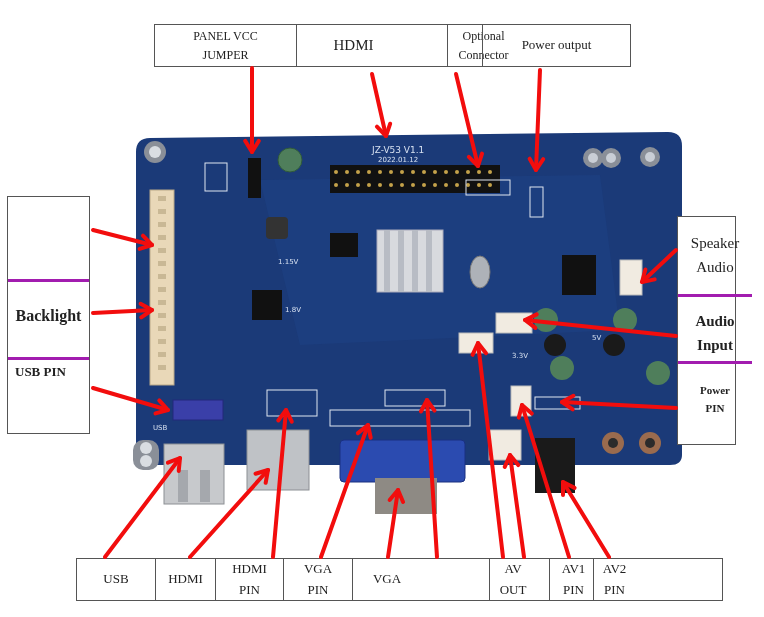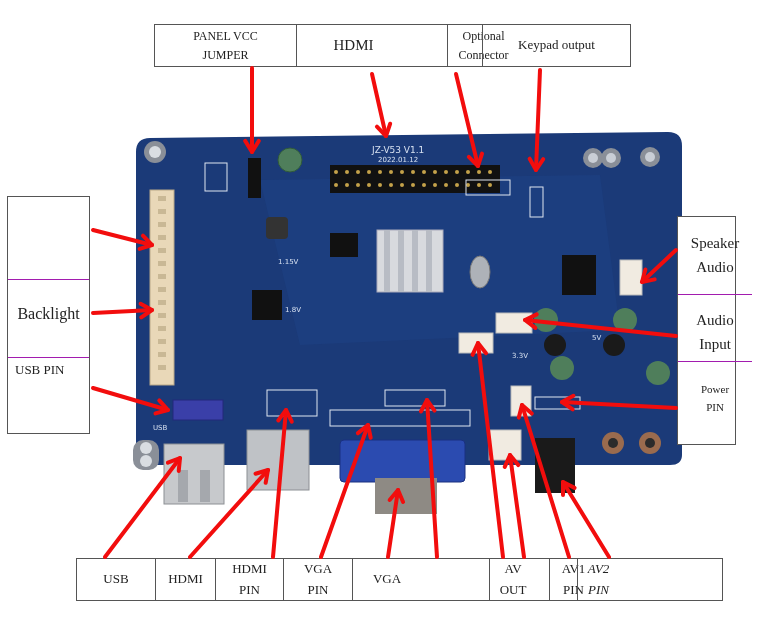--- a/index.html
+++ b/index.html
@@ -2,21 +2,21 @@
 <html><head>
 <meta charset="utf-8">
 <style>
   html, body { margin:0; padding:0; background:#ffffff; }
   body { width:764px; height:617px; position:relative; overflow:hidden;
          font-family:"Liberation Serif", serif; color:#222; }
   .lbl-table { position:absolute; border:1px solid #555; background:#fff; box-sizing:border-box; }
   .cell { position:absolute; box-sizing:border-box; display:flex; align-items:center; justify-content:center;
           text-align:center; line-height:1.55; white-space:pre-line; color:#222; }
   .vline { border-left:1px solid #555; }
-  .hline { border-top:1px solid #a21caf; }
+  .hline { border-top:3px solid #a21caf;font-weight:bold; }
   #board-layer { position:absolute; left:0; top:0; }
   #arrow-layer { position:absolute; left:0; top:0; pointer-events:none; }
 </style>
 </head>
 <body>
 
 <svg id="board-layer" width="764" height="617" viewBox="0 0 764 617">
 
   <path d="M150,138 L668,132 Q682,132 682,146 L682,455 Q682,465 670,465 L150,465 Q136,465 136,452 L136,152 Q136,138 150,138 Z" fill="#1b3a78"></path>
   <path d="M260,180 L600,175 L620,330 L300,345 Z" fill="#1e4184" opacity="0.6"></path>
@@ -159,21 +159,21 @@
   <text x="512" y="358" fill="#d6e0f0" font-family="DejaVu Sans, sans-serif" font-size="7">3.3V</text>
   <text x="153" y="430" fill="#d6e0f0" font-family="DejaVu Sans, sans-serif" font-size="7">USB</text>
 </svg>
 
 <div class="lbl-table" style="left:154px; top:24px; width:477px; height:43px; font-size:13px;">
   <div class="cell" style="left:0; top:0; width:141px; height:41px; font-size:12px;">PANEL VCC
 JUMPER</div>
   <div class="cell vline" style="left:141px; top:0; width:114px; height:41px; font-size:15px;">HDMI</div>
   <div class="cell vline" style="left:255px; top:0; width:72px; height:41px; font-size:12px;margin-left:37px;">Optional
 Connector</div>
-  <div class="cell vline" style="left:327px; top:0; width:148px; height:41px; font-size:13px;">Keypad output</div>
+  <div class="cell vline" style="left:327px; top:0; width:148px; height:41px; font-size:13px;">Power output</div>
 </div>
 
 <div class="lbl-table" style="left:7px; top:196px; width:83px; height:238px;">
   <div class="cell hline" style="left:0; top:82px; width:81px; height:78px; font-size:16px; align-items:flex-start; padding-top:22px;">Backlight</div>
   <div class="cell hline" style="left:0; top:160px; width:81px; height:76px; font-size:13px; align-items:flex-start; justify-content:flex-start; padding:2px 0 0 7px;">USB PIN</div>
 </div>
 
 <div class="lbl-table" style="left:677px; top:216px; width:59px; height:229px;">
   <div class="cell" style="left:0; top:0; width:74px; height:77px; font-size:15px;">Speaker
 Audio</div>
@@ -188,21 +188,21 @@
   <div class="cell vline" style="left:78px; top:0; width:60px; height:41px;">HDMI</div>
   <div class="cell vline" style="left:138px; top:0; width:68px; height:41px;">HDMI
 PIN</div>
   <div class="cell vline" style="left:206px; top:0; width:69px; height:41px;">VGA
 PIN</div>
   <div class="cell vline" style="left:275px; top:0; width:69px; height:41px;">VGA</div>
   <div class="cell vline" style="left:412px; top:0; width:47px; height:41px;">AV
 OUT</div>
   <div class="cell vline" style="left:459px; top:0; width:48px; height:41px;margin-left:13px;">AV1
 PIN</div>
-  <div class="cell vline" style="left:500px; top:0; width:42px; height:41px;font-style:italic;">AV2
+  <div class="cell vline" style="left:516px; top:0; width:42px; height:41px;">AV2
 PIN</div>
 </div>
 
 <svg id="arrow-layer" width="764" height="617" viewBox="0 0 764 617">
     <g>
       <line x1="252" y1="68" x2="252" y2="152" stroke="#f20d0d" stroke-width="4" stroke-linecap="round"></line>
       <polyline points="245.20506602390142,140.91718121322643 252,152 258.79493397609855,140.91718121322643" fill="none" stroke="#f20d0d" stroke-width="4" stroke-linecap="round" stroke-linejoin="round"></polyline>
     </g>
     <g>
       <line x1="372" y1="74" x2="386" y2="136" stroke="#f20d0d" stroke-width="4" stroke-linecap="round"></line>

